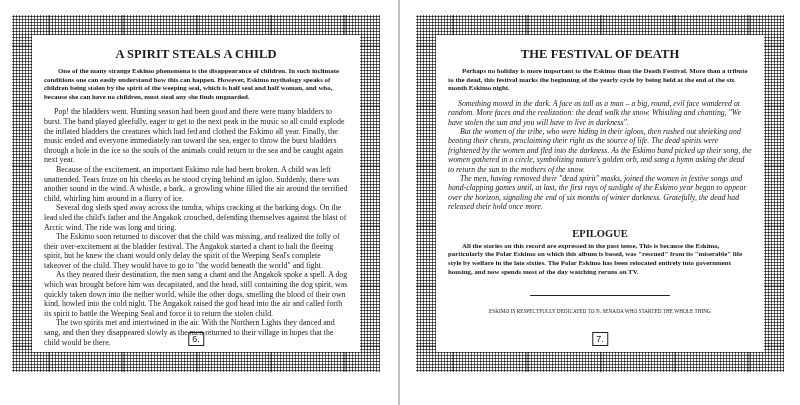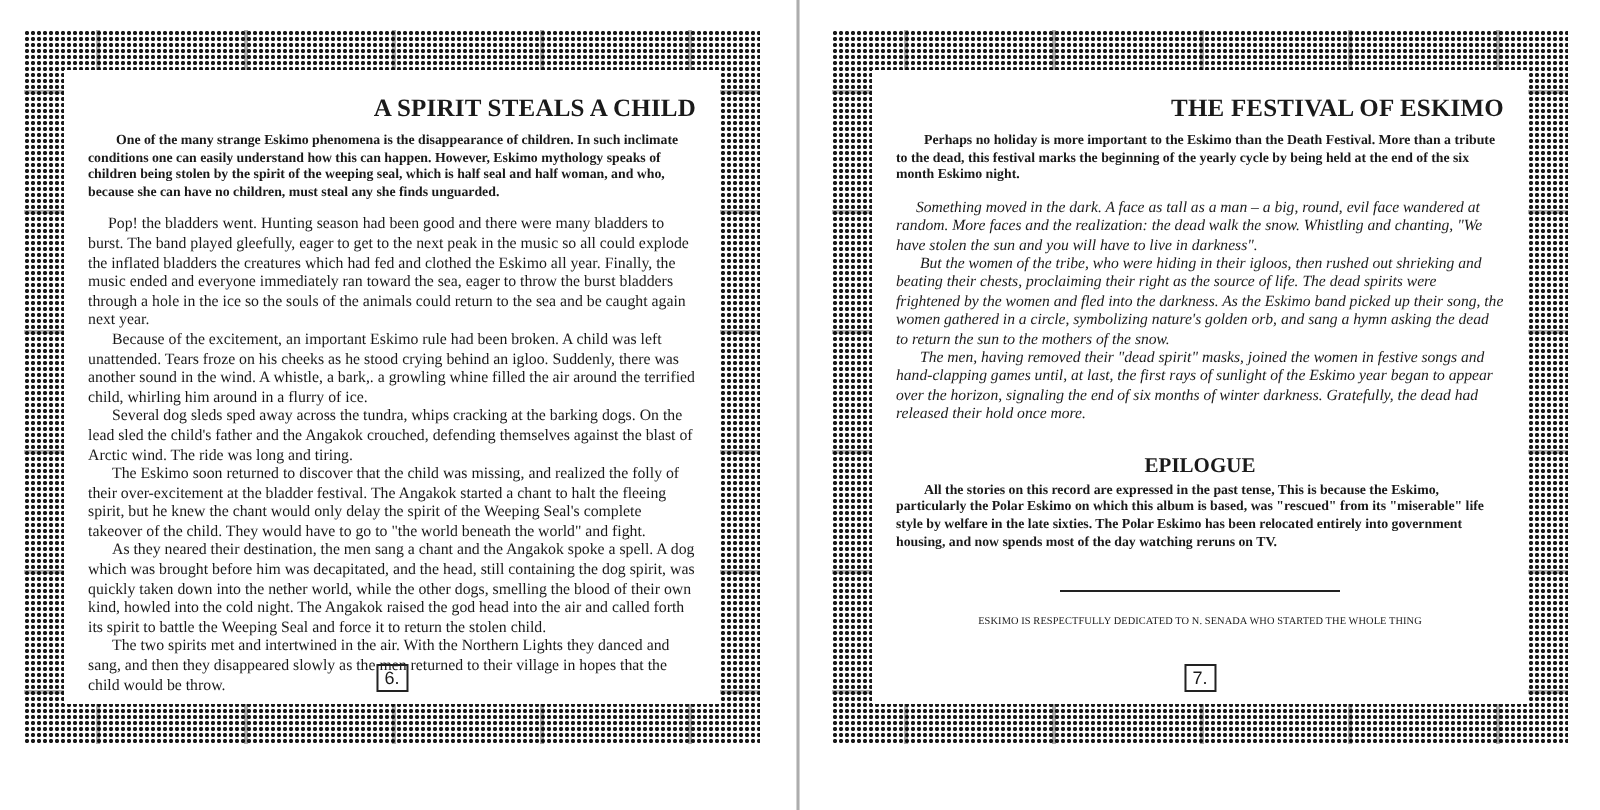--- a/index.html
+++ b/index.html
@@ -29,21 +29,21 @@
     background-image:
       repeating-linear-gradient(to right, transparent 0 36px, rgba(0,0,0,0.55) 36px 38px, transparent 38px 74px),
       repeating-linear-gradient(to bottom, transparent 0 30px, rgba(0,0,0,0.5) 30px 32px, transparent 32px 60px);
     opacity:0.6;
   }
   .inner {
     position:absolute; left:20px; right:20px; top:20px; bottom:20px; background:#fff;
     z-index:2; padding:8px 12px 0 12px; box-sizing:border-box;
   }
   h1.title {
-    margin:4px 0 5px 0; text-align:right; font-size:12.5px; font-weight:bold; letter-spacing:0.1px;
+    margin:4px 0 5px 0; text-align:center; font-size:12.5px; font-weight:bold; letter-spacing:0.1px;
   }
   .intro {
     font-size:6.9px; font-weight:bold; line-height:8.6px; margin:0 0 6px 0; text-align:left;
   }
   .intro .ind { padding-left:14px; }
   .story p {
     margin:0; font-size:7.9px; line-height:9.6px; text-indent:12px;
   }
   .story p.first { text-indent:10px; }
   .pagenum {
@@ -67,30 +67,30 @@
   <div class="border"></div>
   <div class="inner">
     <h1 class="title">A SPIRIT STEALS A CHILD</h1>
     <p class="intro"><span class="ind"></span><span>One of the many strange Eskimo phenomena is the disappearance of children. In such inclimate conditions one can easily understand how this can happen. However, Eskimo mythology speaks of children being stolen by the spirit of the weeping seal, which is half seal and half woman, and who, because she can have no children, must steal any she finds unguarded.</span></p>
     <div class="story">
       <p class="first">Pop! the bladders went. Hunting season had been good and there were many bladders to burst. The band played gleefully, eager to get to the next peak in the music so all could explode the inflated bladders the creatures which had fed and clothed the Eskimo all year. Finally, the music ended and everyone immediately ran toward the sea, eager to throw the burst bladders through a hole in the ice so the souls of the animals could return to the sea and be caught again next year.</p>
       <p>Because of the excitement, an important Eskimo rule had been broken. A child was left unattended. Tears froze on his cheeks as he stood crying behind an igloo. Suddenly, there was another sound in the wind. A whistle, a bark,. a growling whine filled the air around the terrified child, whirling him around in a flurry of ice.</p>
       <p>Several dog sleds sped away across the tundra, whips cracking at the barking dogs. On the lead sled the child's father and the Angakok crouched, defending themselves against the blast of Arctic wind. The ride was long and tiring.</p>
       <p>The Eskimo soon returned to discover that the child was missing, and realized the folly of their over-excitement at the bladder festival. The Angakok started a chant to halt the fleeing spirit, but he knew the chant would only delay the spirit of the Weeping Seal's complete takeover of the child. They would have to go to "the world beneath the world" and fight.</p>
       <p>As they neared their destination, the men sang a chant and the Angakok spoke a spell. A dog which was brought before him was decapitated, and the head, still containing the dog spirit, was quickly taken down into the nether world, while the other dogs, smelling the blood of their own kind, howled into the cold night. The Angakok raised the god head into the air and called forth its spirit to battle the Weeping Seal and force it to return the stolen child.</p>
-      <p>The two spirits met and intertwined in the air. With the Northern Lights they danced and sang, and then they disappeared slowly as the men returned to their village in hopes that the child would be throw.</p>
+      <p>The two spirits met and intertwined in the air. With the Northern Lights they danced and sang, and then they disappeared slowly as the men returned to their village in hopes that the child would be there.</p>
     </div>
     <span class="pagenum">6.</span>
   </div>
 </div>
 
 <div class="page right">
   <div class="border"></div>
   <div class="inner">
-    <h1 class="title">THE FESTIVAL OF ESKIMO</h1>
+    <h1 class="title">THE FESTIVAL OF DEATH</h1>
     <p class="intro"><span class="ind"></span><span>Perhaps no holiday is more important to the Eskimo than the Death Festival. More than a tribute to the dead, this festival marks the beginning of the yearly cycle by being held at the end of the six month Eskimo night.</span></p>
     <div class="story">
       <p class="first">Something moved in the dark. A face as tall as a man – a big, round, evil face wandered at random. More faces and the realization: the dead walk the snow. Whistling and chanting, "We have stolen the sun and you will have to live in darkness".</p>
       <p>But the women of the tribe, who were hiding in their igloos, then rushed out shrieking and beating their chests, proclaiming their right as the source of life. The dead spirits were frightened by the women and fled into the darkness. As the Eskimo band picked up their song, the women gathered in a circle, symbolizing nature's golden orb, and sang a hymn asking the dead to return the sun to the mothers of the snow.</p>
       <p>The men, having removed their "dead spirit" masks, joined the women in festive songs and hand-clapping games until, at last, the first rays of sunlight of the Eskimo year began to appear over the horizon, signaling the end of six months of winter darkness. Gratefully, the dead had released their hold once more.</p>
     </div>
     <h2 class="epi">EPILOGUE</h2>
     <p class="epi-text"><span class="ind"></span><span>All the stories on this record are expressed in the past tense, This is because the Eskimo, particularly the Polar Eskimo on which this album is based, was "rescued" from its "miserable" life style by welfare in the late sixties. The Polar Eskimo has been relocated entirely into government housing, and now spends most of the day watching reruns on TV.</span></p>
     <div class="rule"></div>
     <p class="dedication">ESKIMO IS RESPECTFULLY DEDICATED TO N. SENADA WHO STARTED THE WHOLE THING</p>

